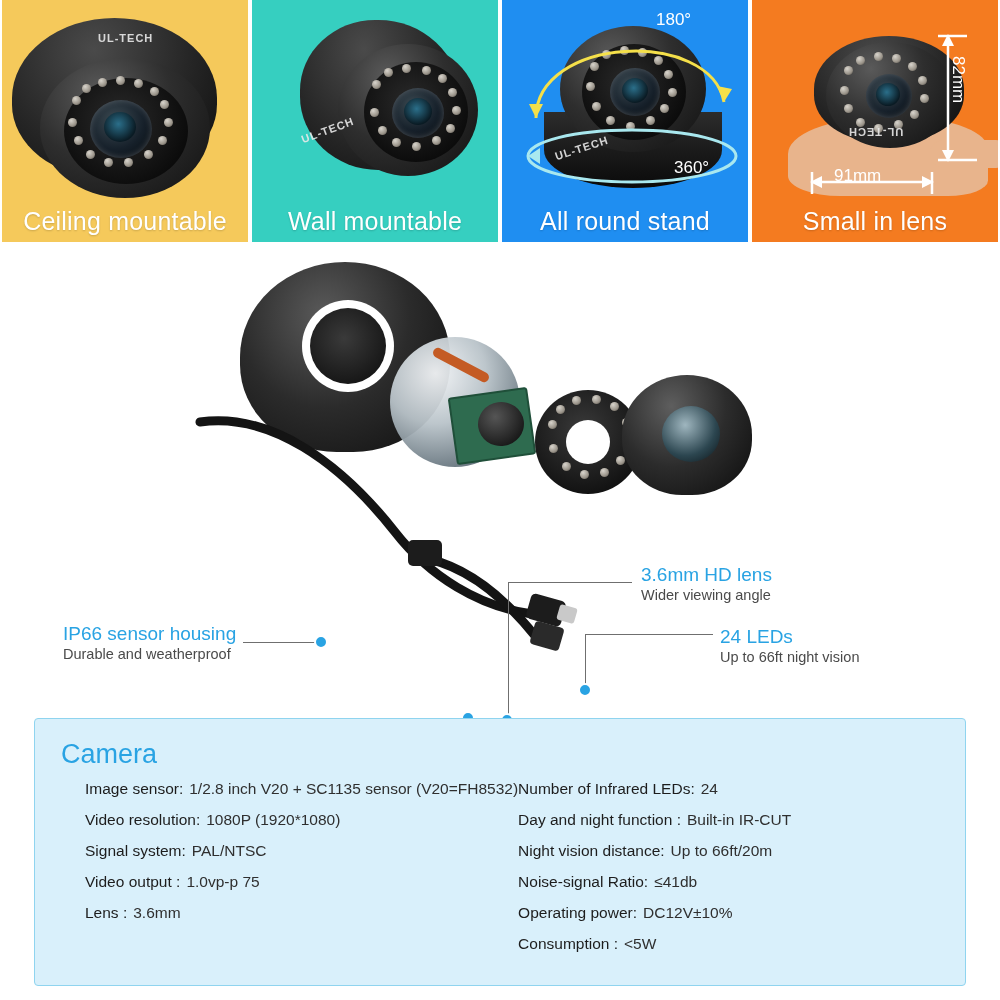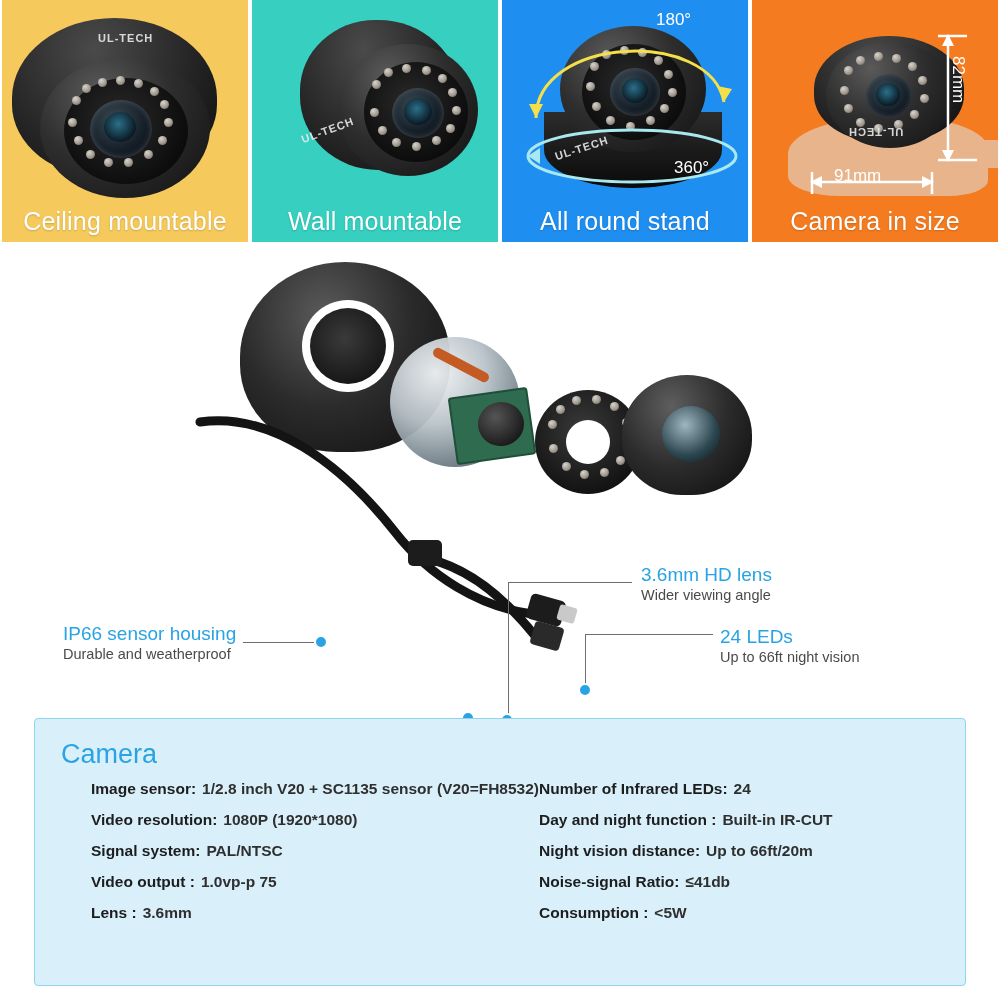--- a/index.html
+++ b/index.html
@@ -147,22 +147,21 @@
     border: 1px solid #8fd4ef;
     border-radius: 4px;
   }
   .specs-title {
     color: #29a3e3;
     font-size: 27px;
     margin: 20px 0 10px 26px;
   }
   .specs-cols {
     display: flex;
-    padding: 0 28px;
-    font-weight: bold;
+    padding: 0 22px;
   }
   .spec-col { flex: 1 1 0; }
   .spec-col.left { padding-left: 28px; }
   .spec-row {
     font-size: 15.5px;
     color: #1d1d1d;
     margin-bottom: 13px;
     white-space: nowrap;
   }
   .spec-row .k { color: #1d1d1d; }
@@ -281,21 +280,21 @@
       <line x1="186" y1="36" x2="215" y2="36" stroke="#ffffff" stroke-width="2.5"></line>
       <line x1="186" y1="160" x2="225" y2="160" stroke="#ffffff" stroke-width="2.5"></line>
       <line x1="62" y1="182" x2="178" y2="182" stroke="#ffffff" stroke-width="2.5"></line>
       <path d="M58 182 l 12 -6 l 0 12 z" fill="#ffffff"></path>
       <path d="M182 182 l -12 -6 l 0 12 z" fill="#ffffff"></path>
       <line x1="60" y1="172" x2="60" y2="194" stroke="#ffffff" stroke-width="2.5"></line>
       <line x1="180" y1="172" x2="180" y2="194" stroke="#ffffff" stroke-width="2.5"></line>
     </svg>
     <div class="dim-label dim-vert" style="left:196px; top:56px;">82mm</div>
     <div class="dim-label" style="left:82px; top:166px;">91mm</div>
-    <div class="tile-caption">Camera in size</div>
+    <div class="tile-caption">Small in lens</div>
   </div>
 </div>
 
 <div class="diagram">
 
   <div class="part" style="left:240px; top:20px; width:210px; height:190px;
               border-radius:50% 50% 46% 46%;
               background:radial-gradient(ellipse at 40% 28%, #5a5a5a 0%, #2b2b2b 48%, #0d0d0d 100%);"></div>
   <div class="part" style="left:302px; top:58px; width:92px; height:92px; border-radius:50%;
               background:#ffffff;"></div>
@@ -434,17 +433,20 @@
       <div class="spec-row">
         <span class="k">Day and night function :</span><span class="v">Built-in IR-CUT</span>
       </div>
       <div class="spec-row">
         <span class="k">Night vision distance:</span><span class="v">Up to 66ft/20m</span>
       </div>
       <div class="spec-row">
         <span class="k">Noise-signal Ratio:</span><span class="v">≤41db</span>
       </div>
       <div class="spec-row">
+        <span class="k">Operating power:</span><span class="v">DC12V±10%</span>
+      </div>
+      <div class="spec-row">
         <span class="k">Consumption :</span><span class="v">&lt;5W</span>
       </div>
     </div>
   </div>
 </div>
 
 </body></html>

